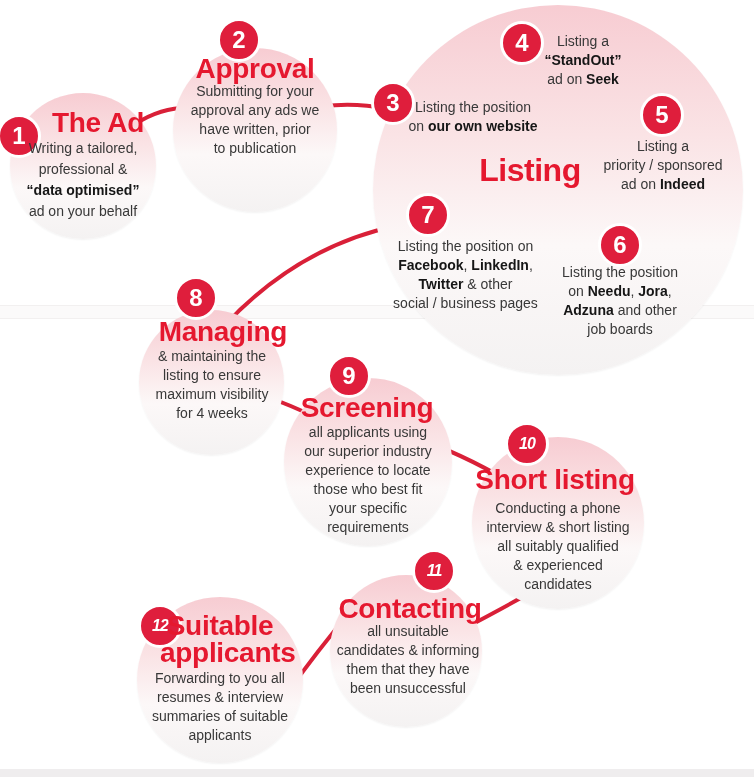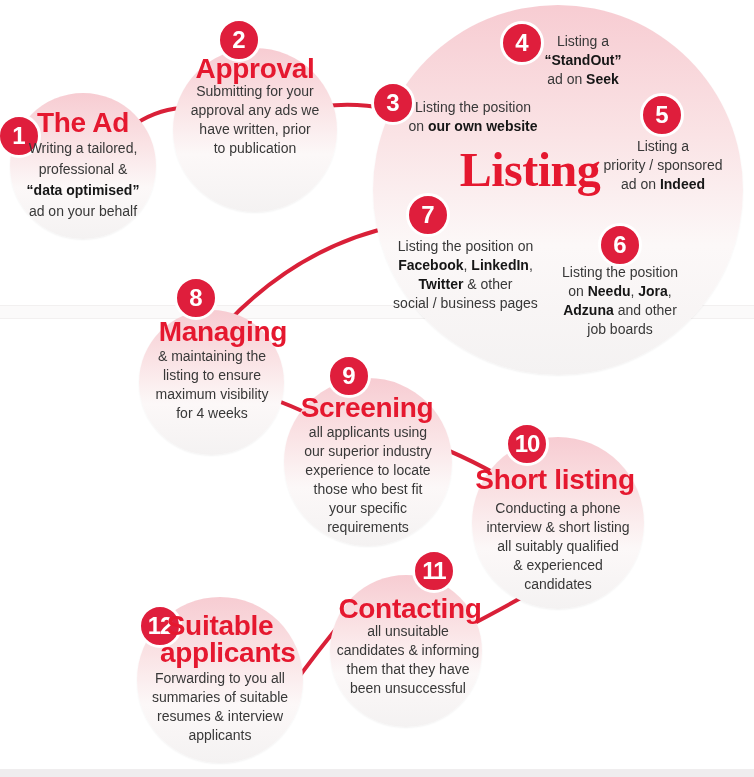--- a/index.html
+++ b/index.html
@@ -29,38 +29,38 @@
   .c8{left:139px;top:310px;width:145px;height:145px;}
   .c9{left:284px;top:378px;width:168px;height:168px;}
   .c10{left:472px;top:437px;width:172px;height:172px;}
   .c11{left:330px;top:575px;width:152px;height:152px;}
   .c12{left:137px;top:597px;width:166px;height:166px;}
 
   .badge{position:absolute;width:44px;height:44px;border-radius:50%;
     background:var(--accent);border:3px solid #ffffff;color:#ffffff;
     display:flex;align-items:center;justify-content:center;
     font-size:24px;font-weight:bold;line-height:1;}
-  .badge.two{font-size:24px;letter-spacing:-1px;}
+  .badge.two{font-size:16px;letter-spacing:-1px;font-style:italic;}
   .b1{left:-3px;top:114px;}   .b2{left:217px;top:18px;}
   .b3{left:371px;top:81px;}   .b4{left:500px;top:21px;}
   .b5{left:640px;top:93px;}   .b6{left:598px;top:223px;}
   .b7{left:406px;top:193px;}  .b8{left:174px;top:276px;}
   .b9{left:327px;top:354px;}  .b10{left:505px;top:422px;}
   .b11{left:412px;top:549px;} .b12{left:138px;top:604px;}
 
   .title{position:absolute;color:var(--title-red);font-weight:bold;font-size:28px;
     line-height:27px;text-align:center;white-space:pre-line;letter-spacing:-0.3px;}
-  .t1{left:23px;top:109px;width:120px;}
+  .t1{left:38px;top:109px;width:120px;}
   .t2{left:180px;top:55px;width:150px;}
   .t8{left:137px;top:318px;width:150px;text-align:right;}
   .t9{left:292px;top:394px;width:150px;}
   .t10{left:465px;top:466px;width:180px;}
   .t11{left:335px;top:595px;width:150px;}
   .t12{left:160px;top:612px;width:120px;}
-  .tbig{left:445px;top:150px;width:170px;font-size:48px;line-height:40px;letter-spacing:-0.5px;font-family:Liberation Serif, serif;}
+  .tbig{left:445px;top:150px;width:170px;font-size:32px;line-height:40px;letter-spacing:-0.5px;}
 
   .body{position:absolute;color:var(--body-text);font-size:14px;line-height:19px;text-align:center;}
   .body .b{font-weight:bold;color:var(--bold-text);text-align:center;}
   .d1{left:3px;top:138px;width:160px;line-height:21px;}
   .d2{left:175px;top:82px;width:160px;}
   .d3{left:403px;top:98px;width:140px;}
   .d4{left:523px;top:32px;width:120px;}
   .d5{left:588px;top:137px;width:150px;}
   .d6{left:540px;top:263px;width:160px;}
   .d7{left:373px;top:237px;width:185px;}
@@ -204,19 +204,19 @@
       </div>
   </section>
 
   <section>
     <div class="circle c12"></div>
     <div class="badge two b12">12</div>
     <h2 class="title t12">Suitable
 applicants</h2>
     <div class="body d12">
         <div><span>Forwarding to you all</span></div>
+        <div><span>resumes &amp; interview</span></div>
         <div><span>summaries of suitable</span></div>
-        <div><span>resumes &amp; interview</span></div>
         <div><span>applicants</span></div>
       </div>
   </section>
 
 </div>
 
 </body></html>

